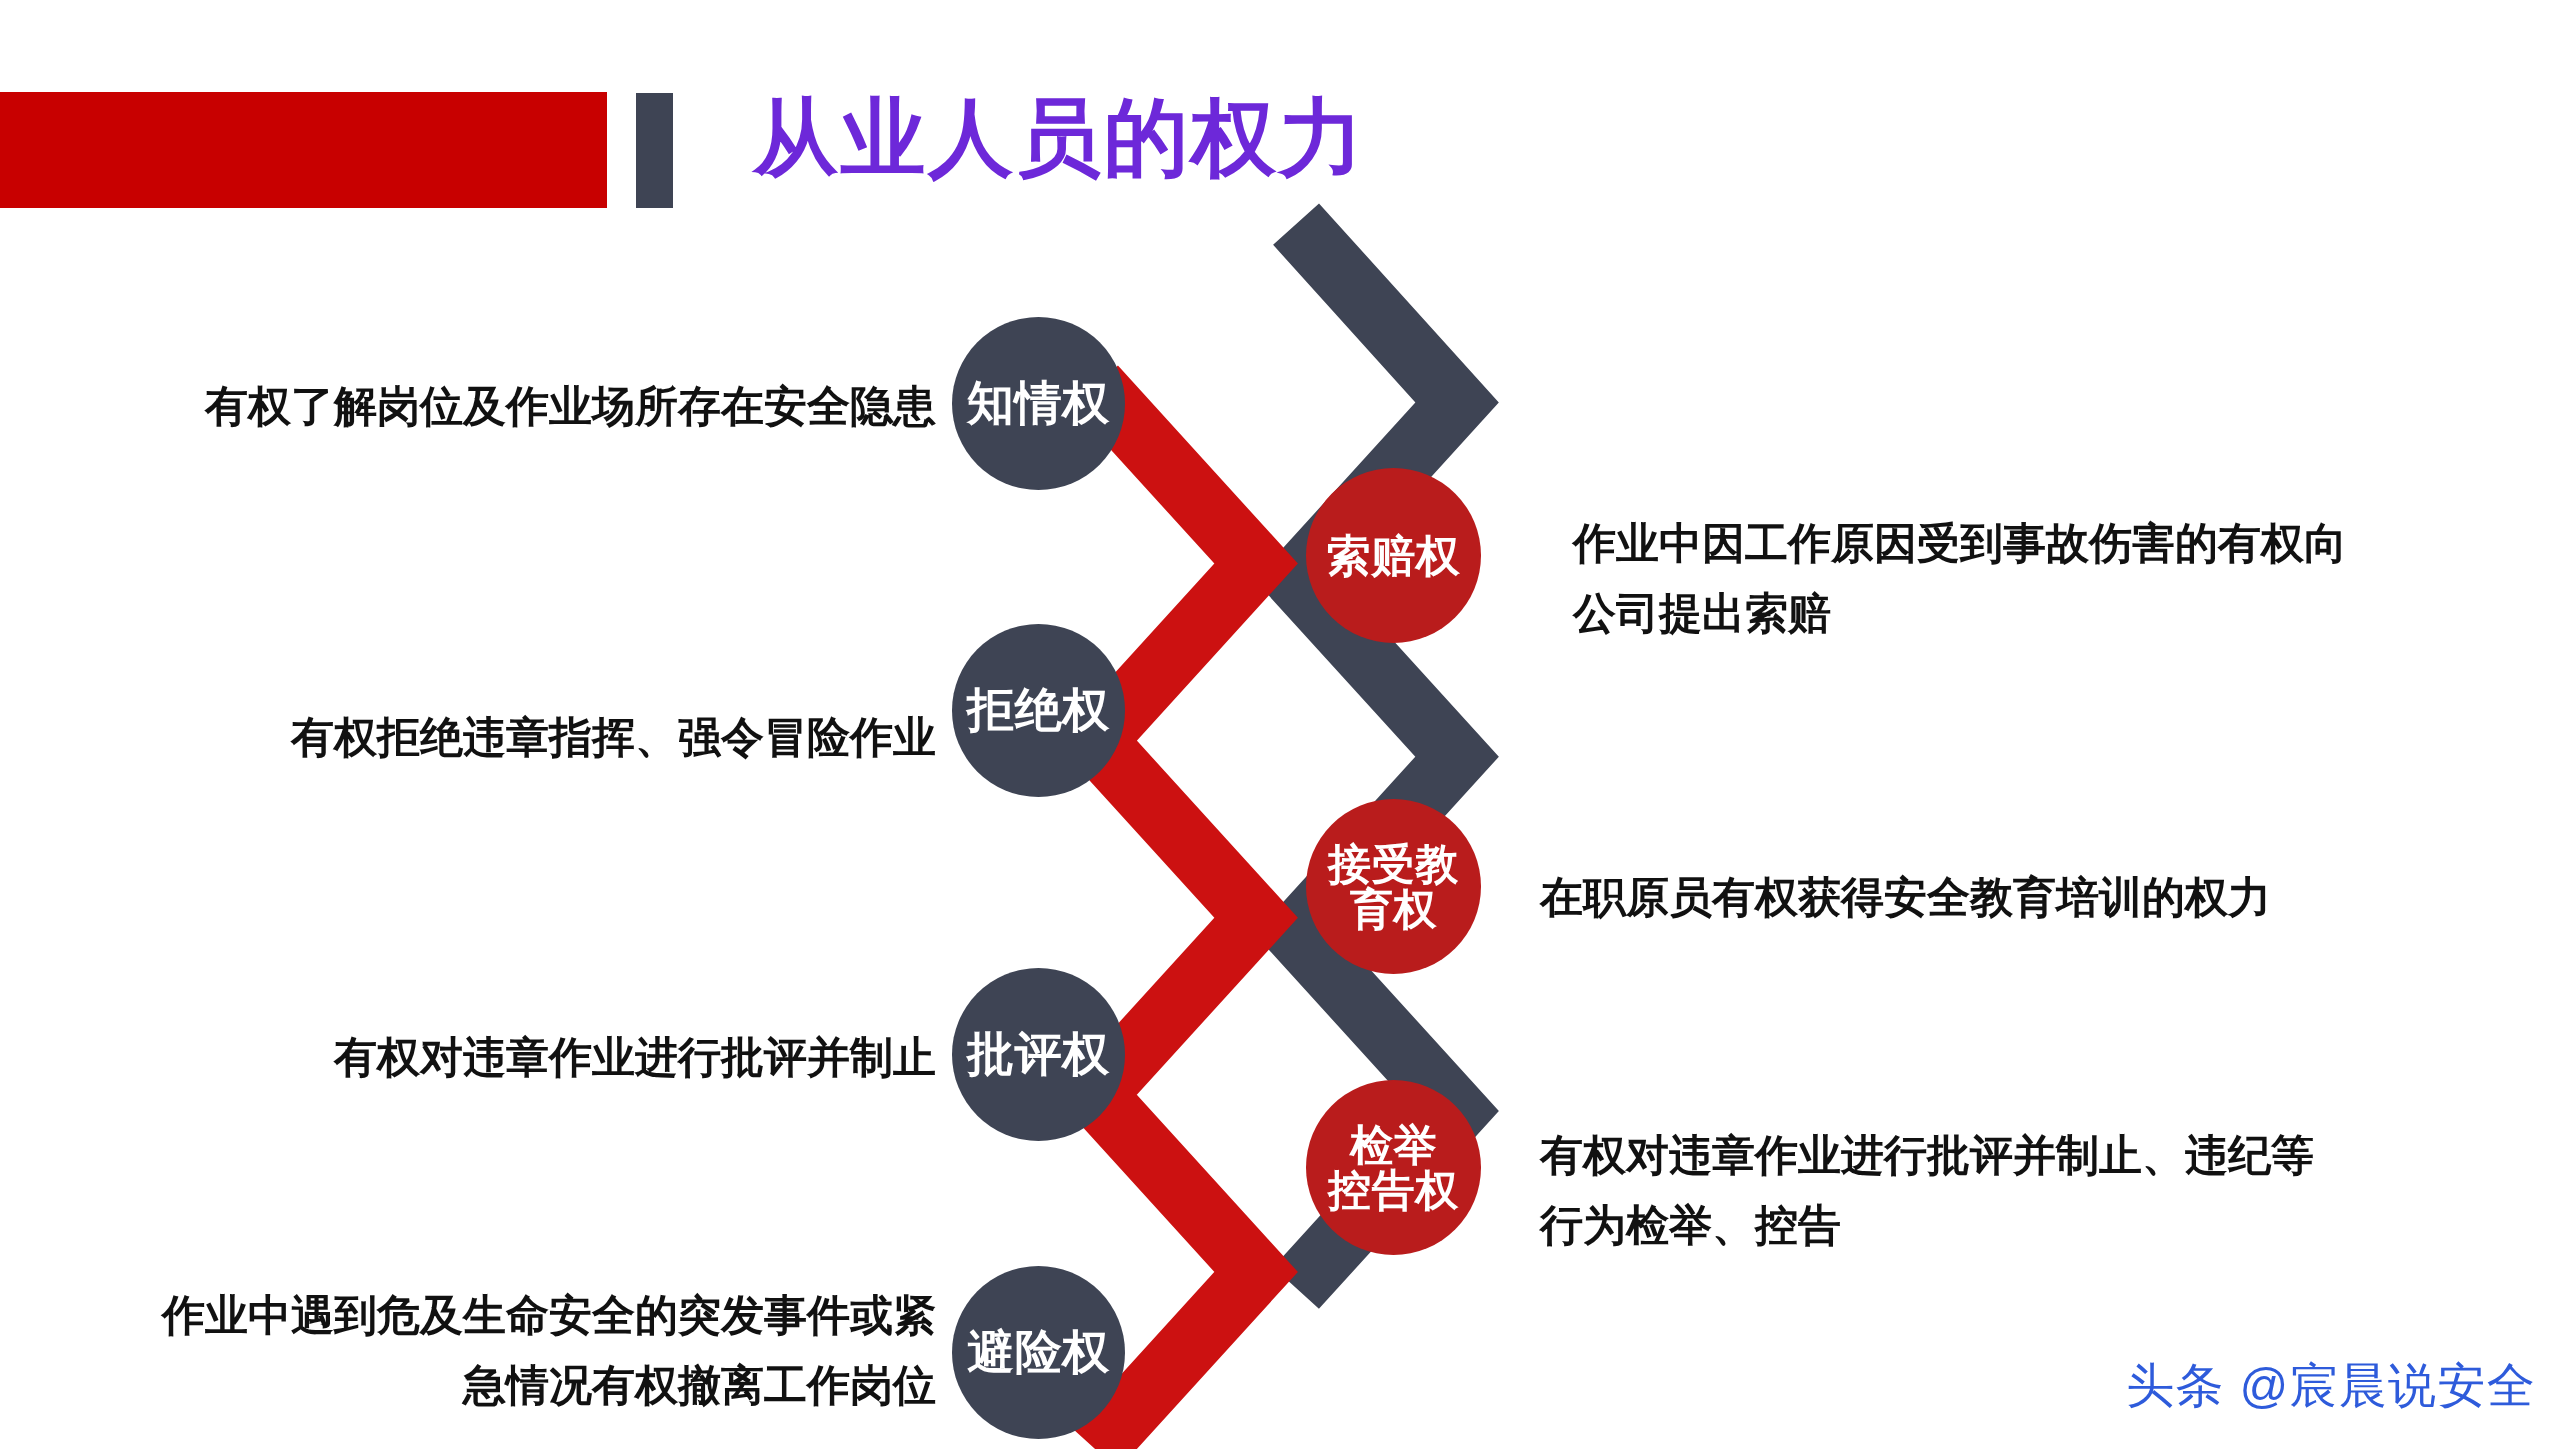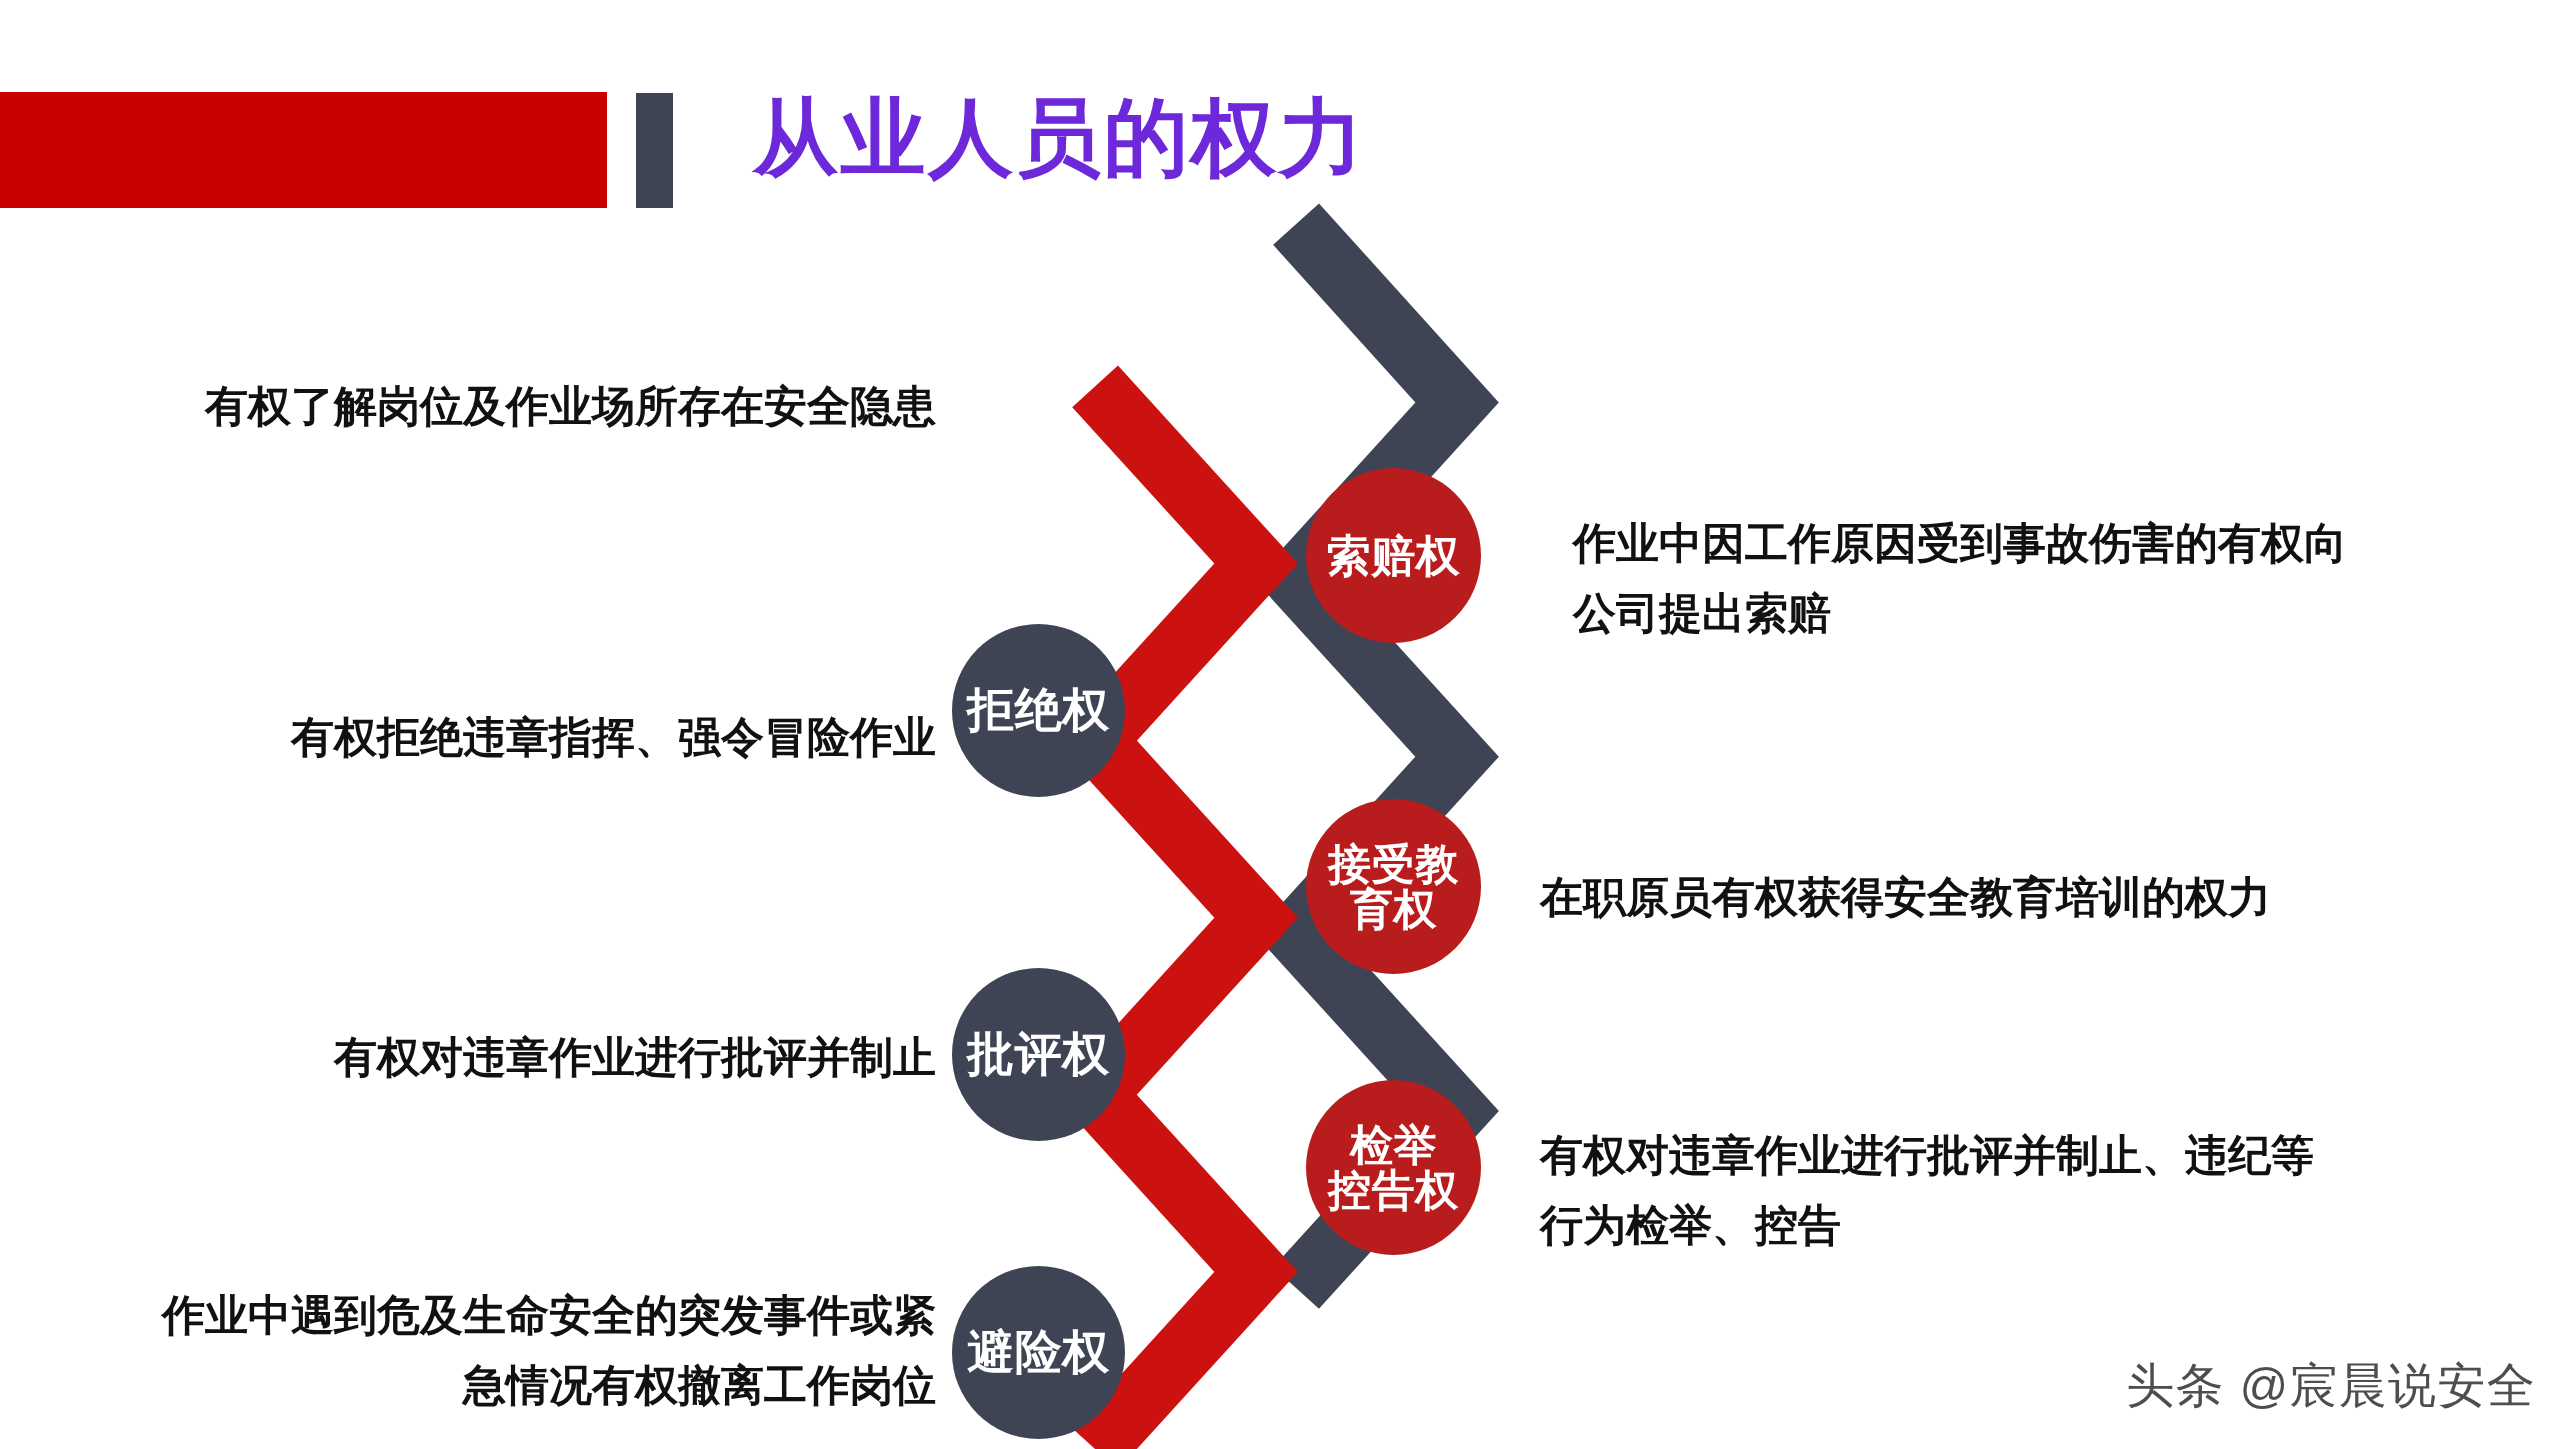--- a/index.html
+++ b/index.html
@@ -50,40 +50,43 @@
   .desc{
     position:absolute;color:#111111;font-size:43px;
     line-height:1.62;white-space:pre-line;font-weight:bold;
   }
   .desc.left{text-align:right;}
   .desc.right{text-align:left;}
 
   
   .watermark{
     position:absolute;right:40px;bottom:31px;
-    font-size:48px;color:#404040;font-weight:500;
+    font-size:48px;color:#1d4ed8;font-weight:500;
     opacity:.92;white-space:nowrap;letter-spacing:1.3px;
   }
 </style>
 </head>
 <body>
 
 <div id="slide">
 
   <div class="hdr-red"></div>
   <div class="hdr-bar"></div>
   <div class="hdr-title">从业人员的权力</div>
 
   <svg id="zig" viewBox="0 0 3999 2250" preserveAspectRatio="none">
 
     <polyline points="2012,348 2262,625 2012,900 2262,1175 2012,1450 2262,1725 2012,2000" fill="none" stroke="#3E4454" stroke-width="96" stroke-linejoin="miter" stroke-linecap="butt"></polyline>
 
     <polyline points="1700,600 1950,875 1700,1150 1950,1425 1700,1700 1950,1975 1700,2250" fill="none" stroke="#CC1111" stroke-width="96" stroke-linejoin="miter" stroke-linecap="butt"></polyline>
   </svg>
 
+  <div class="node dark n-left" style="left:952px;top:317px;">
+    <span>知情权</span>
+  </div>
   <div class="node dark n-left" style="left:952px;top:624px;">
     <span>拒绝权</span>
   </div>
   <div class="node dark n-left" style="left:952px;top:968px;">
     <span>批评权</span>
   </div>
   <div class="node dark n-left" style="left:952px;top:1266px;">
     <span>避险权</span>
   </div>
 

